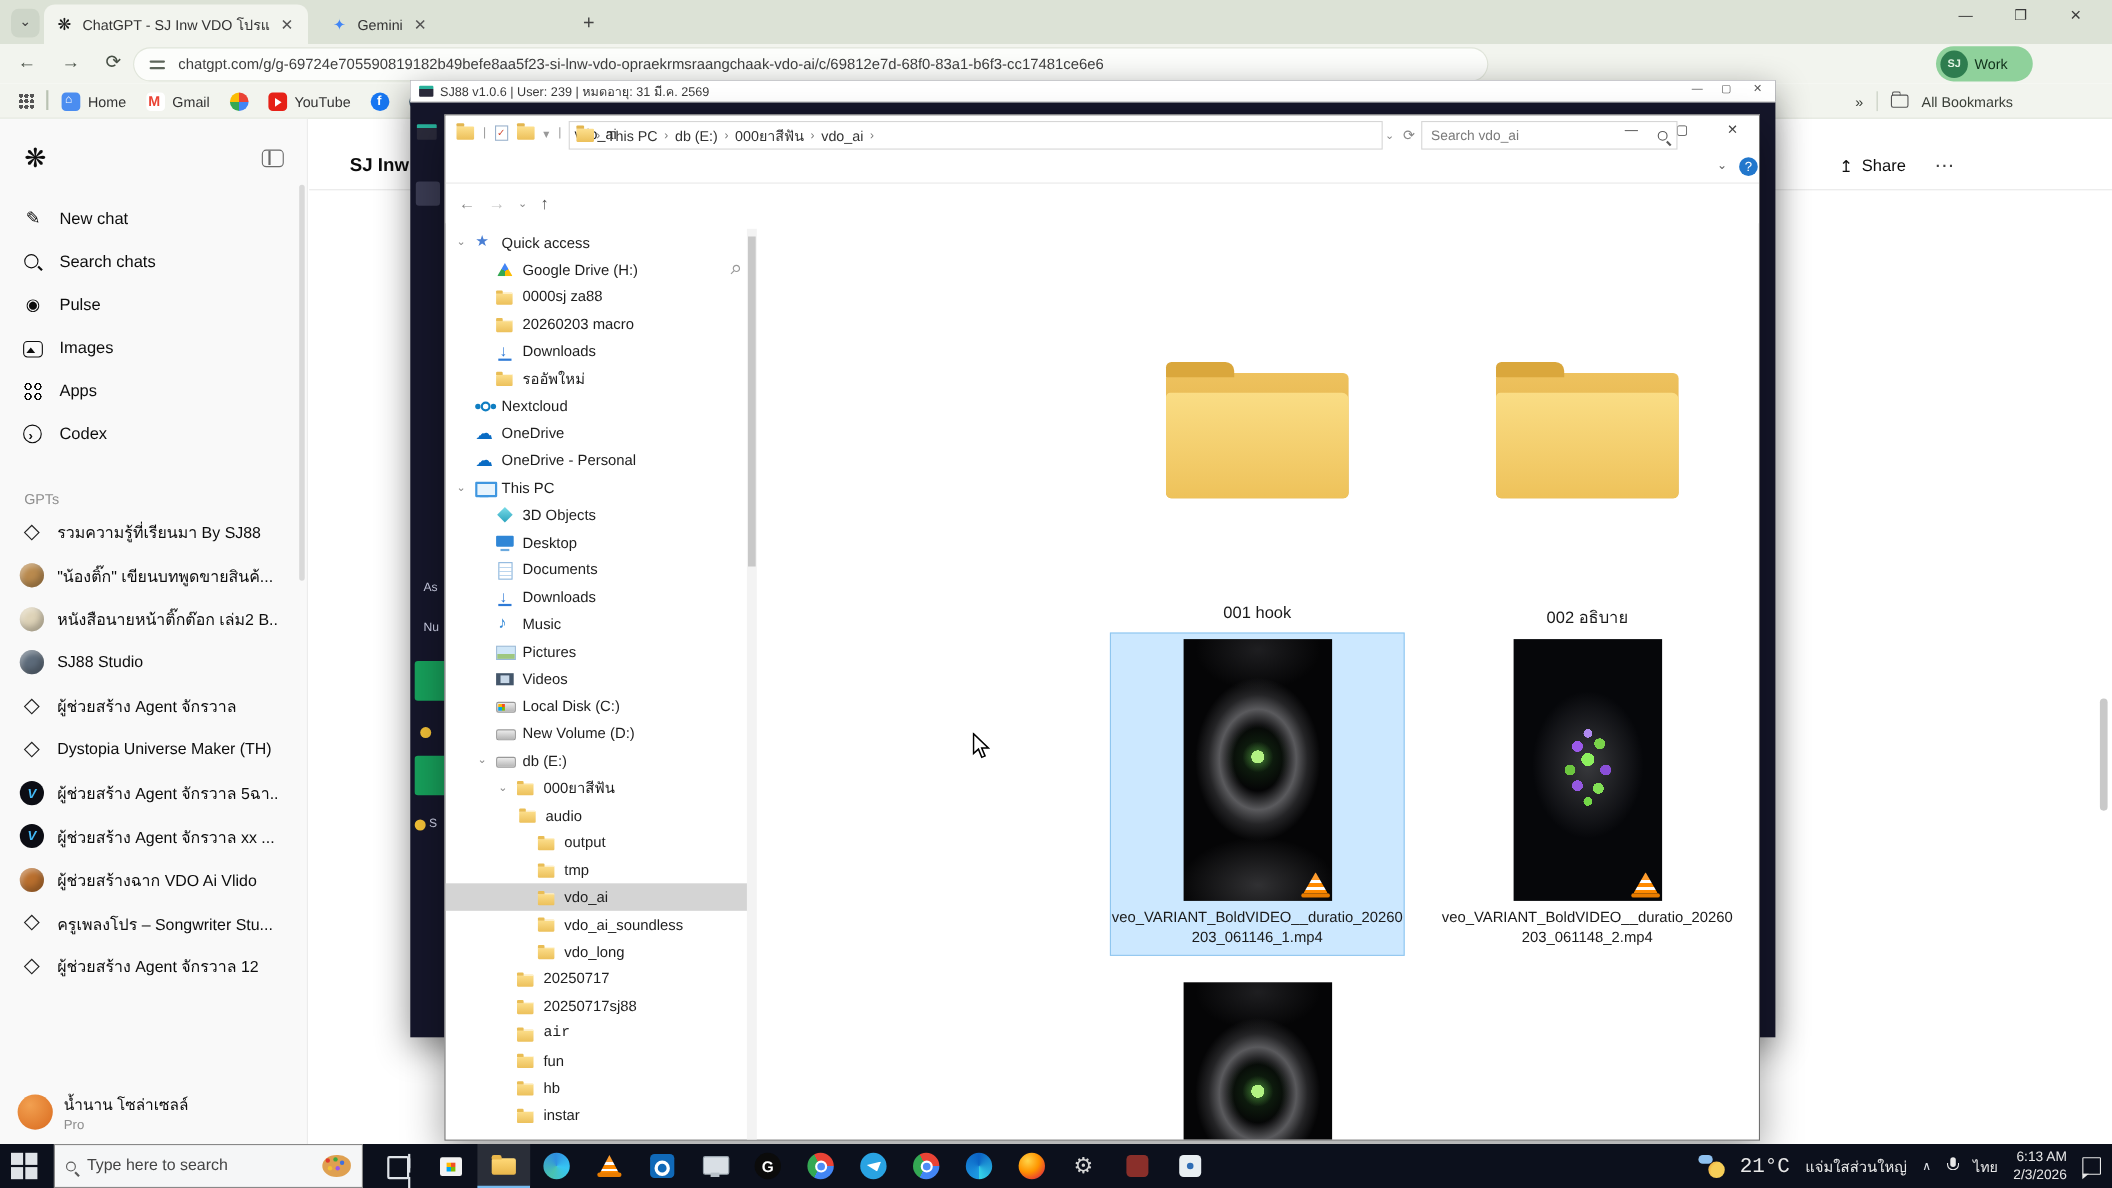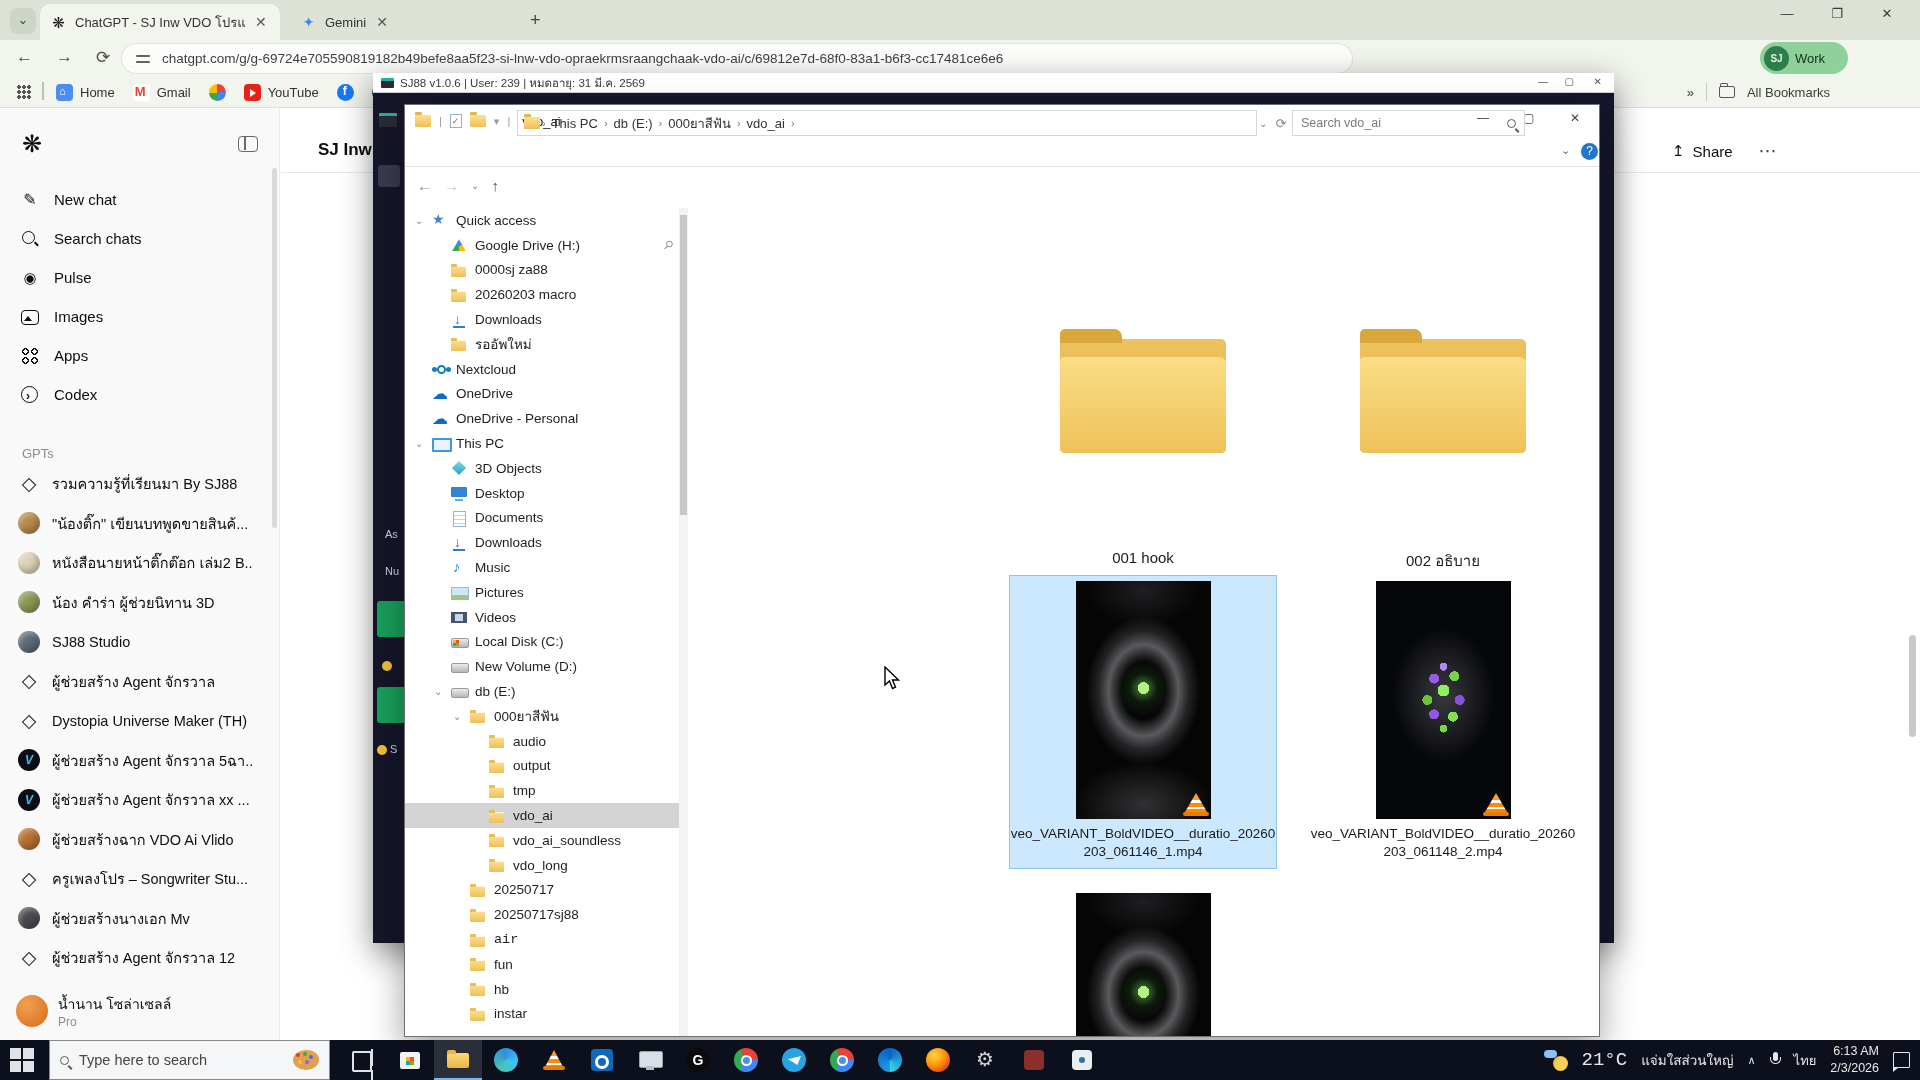--- a/index.html
+++ b/index.html
@@ -372,24 +372,20 @@
           </div>
           <div class="gprow">
             <span class="gava" style="background: rgb(185, 138, 78);"></span>
             <span class="lbl">"น้องติ๊ก" เขียนบทพูดขายสินค้...</span>
           </div>
           <div class="gprow">
             <span class="gava" style="background: rgb(222, 211, 184);"></span>
             <span class="lbl">หนังสือนายหน้าติ๊กต๊อก เล่ม2 B...</span>
           </div>
           <div class="gprow">
-            <span class="gava" style="background: rgb(138, 154, 84);"></span>
-            <span class="lbl">น้อง คำร่า ผู้ช่วยนิทาน 3D</span>
-          </div>
-          <div class="gprow">
             <span class="gava" style="background: rgb(93, 107, 122);"></span>
             <span class="lbl">SJ88 Studio</span>
           </div>
           <div class="gprow">
             <span class="gcube">◇</span>
             <span class="lbl">ผู้ช่วยสร้าง Agent จักรวาล</span>
           </div>
           <div class="gprow">
             <span class="gcube">◇</span>
             <span class="lbl">Dystopia Universe Maker (TH)</span>
@@ -402,24 +398,20 @@
             <span class="gv">V</span>
             <span class="lbl">ผู้ช่วยสร้าง Agent จักรวาล xx ...</span>
           </div>
           <div class="gprow">
             <span class="gava" style="background: rgb(185, 111, 46);"></span>
             <span class="lbl">ผู้ช่วยสร้างฉาก VDO Ai Vlido</span>
           </div>
           <div class="gprow">
             <span class="gcube">◇</span>
             <span class="lbl">ครูเพลงโปร – Songwriter Stu...</span>
-          </div>
-          <div class="gprow">
-            <span class="gava" style="background: rgb(74, 74, 82);"></span>
-            <span class="lbl">ผู้ช่วยสร้างนางเอก Mv</span>
           </div>
           <div class="gprow">
             <span class="gcube">◇</span>
             <span class="lbl">ผู้ช่วยสร้าง Agent จักรวาล 12</span>
           </div>
         </div>
       <div id="account">
         <span class="acc-av"></span>
         <span>
           <div class="acc-name">น้ำนาน โซล่าเซลล์</div>
@@ -604,21 +596,21 @@
         <div class="trow" style="padding-left: 29px;">
           <span class="texp">⌄</span>
           <span class="tic tic-disk"></span>
           <span>db (E:)</span>
         </div>
         <div class="trow" style="padding-left: 48px;">
           <span class="texp">⌄</span>
           <span class="tic tic-folder"></span>
           <span>000ยาสีฟัน</span>
         </div>
-        <div class="trow" style="padding-left: 67px;">
+        <div class="trow" style="padding-left: 50px;">
           <span class="texp"></span>
           <span class="tic tic-folder"></span>
           <span>audio</span>
         </div>
         <div class="trow" style="padding-left: 67px;">
           <span class="texp"></span>
           <span class="tic tic-folder"></span>
           <span>output</span>
         </div>
         <div class="trow" style="padding-left: 67px;">

